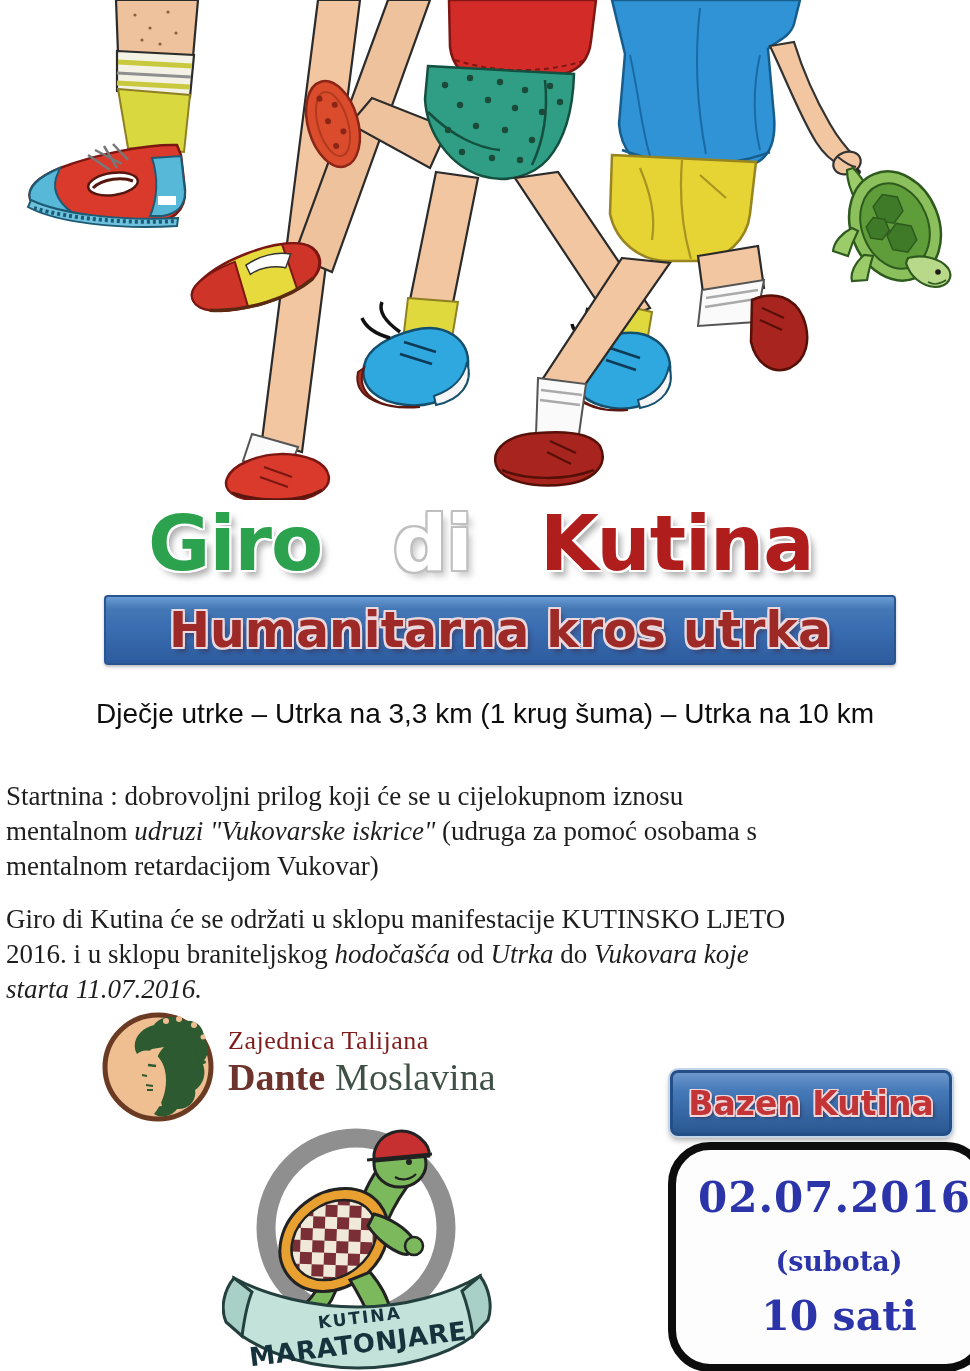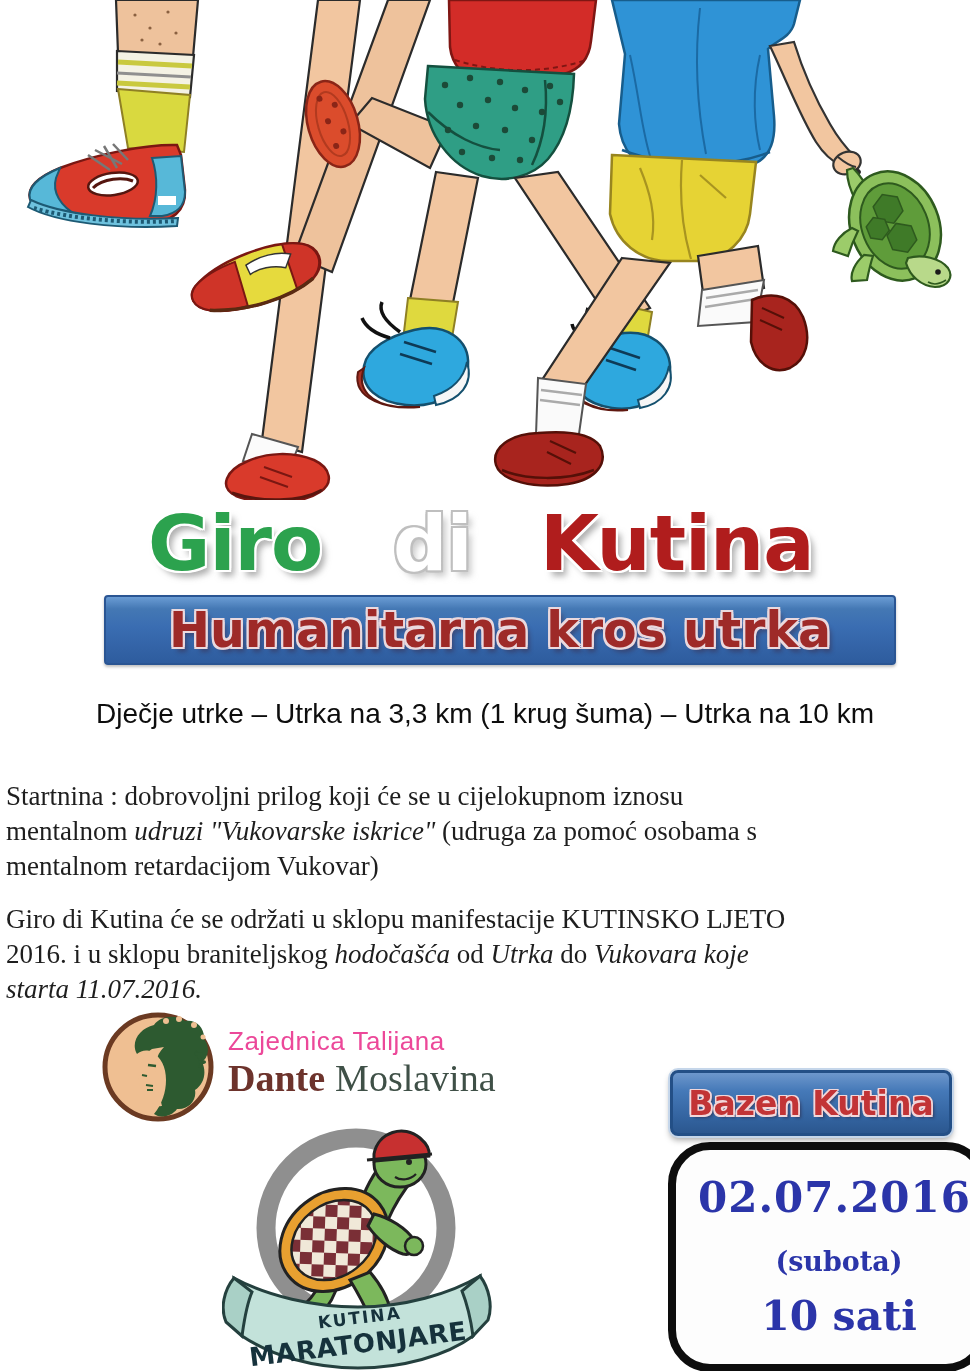--- a/index.html
+++ b/index.html
@@ -41,21 +41,21 @@
 
   
   .para{left:6px;width:956px;font-family:"Liberation Serif",serif;font-size:27px;
     line-height:35px;color:#1e1e1e;}
   .p1{top:752px;}
   .p2{top:875px;}
 
   
   .dante-circle{left:102px;top:1012px;width:112px;height:110px;}
   .dante-text{left:228px;top:1026px;width:330px;}
-  .dante-line1{font-family:Liberation Sans, sans-serif;font-size:26px;color:#ec4899;letter-spacing:.5px;}
+  .dante-line1{font-family:Liberation Serif, serif;font-size:26px;color:#7f1d1d;letter-spacing:.5px;}
   .dante-line2{margin-top:1px;font-family:"Liberation Serif",serif;font-size:38px;line-height:40px;}
   .dante-name{font-weight:bold;color:#6d332c;}
   .dante-rest{color:#3f5047;margin-left:10px;text-align:right;}
 
   
   .bazen-btn{left:670px;top:1070px;width:276px;height:60px;
     background:linear-gradient(180deg,#6d97cc 0%,#4579b8 30%,#33639f 75%,#2b578f 100%);
     border:3px solid #234f86;border-radius:8px;
     box-shadow:0 0 0 2px #c5d6ea,0 4px 6px rgba(0,0,0,.35);
     display:flex;align-items:center;justify-content:center;}

